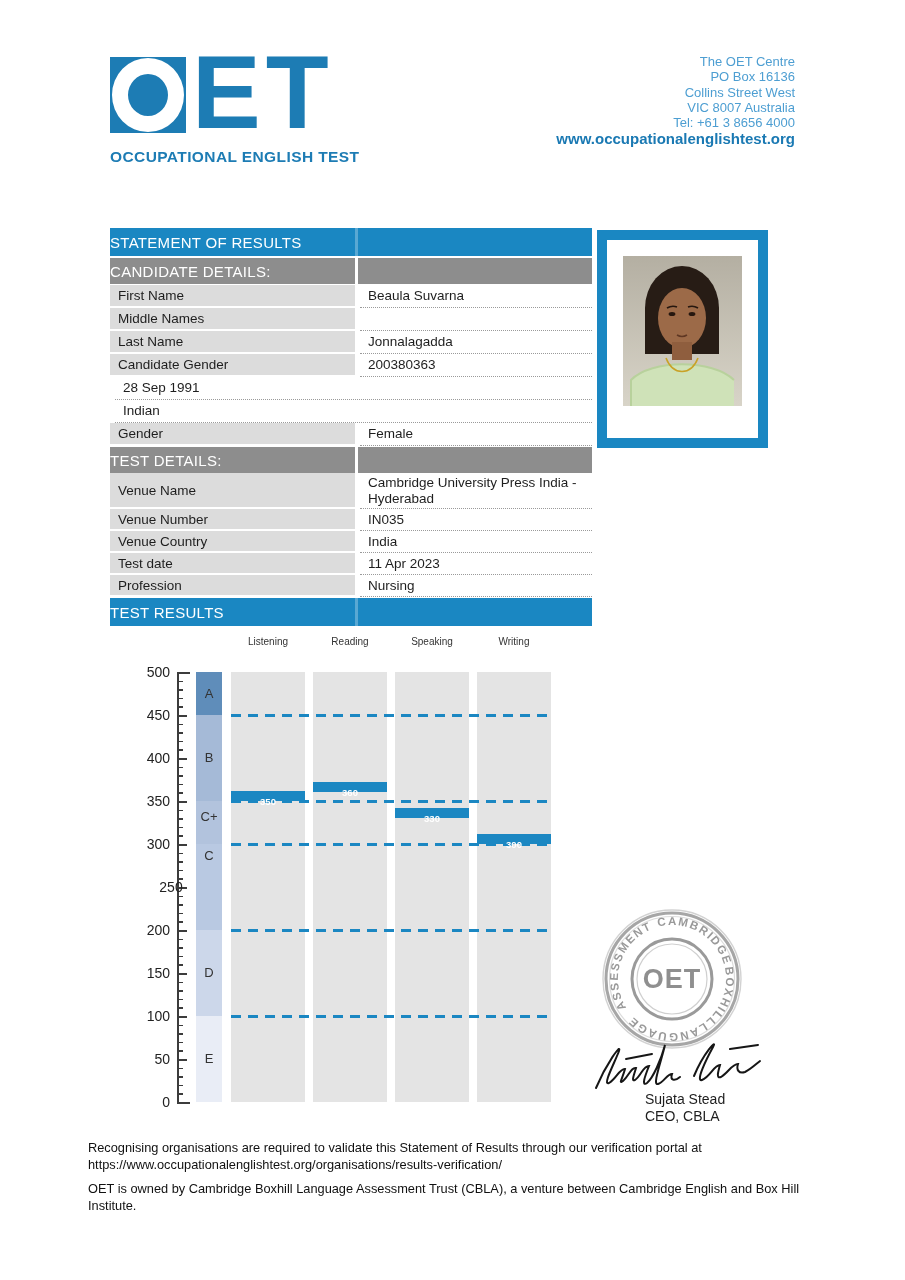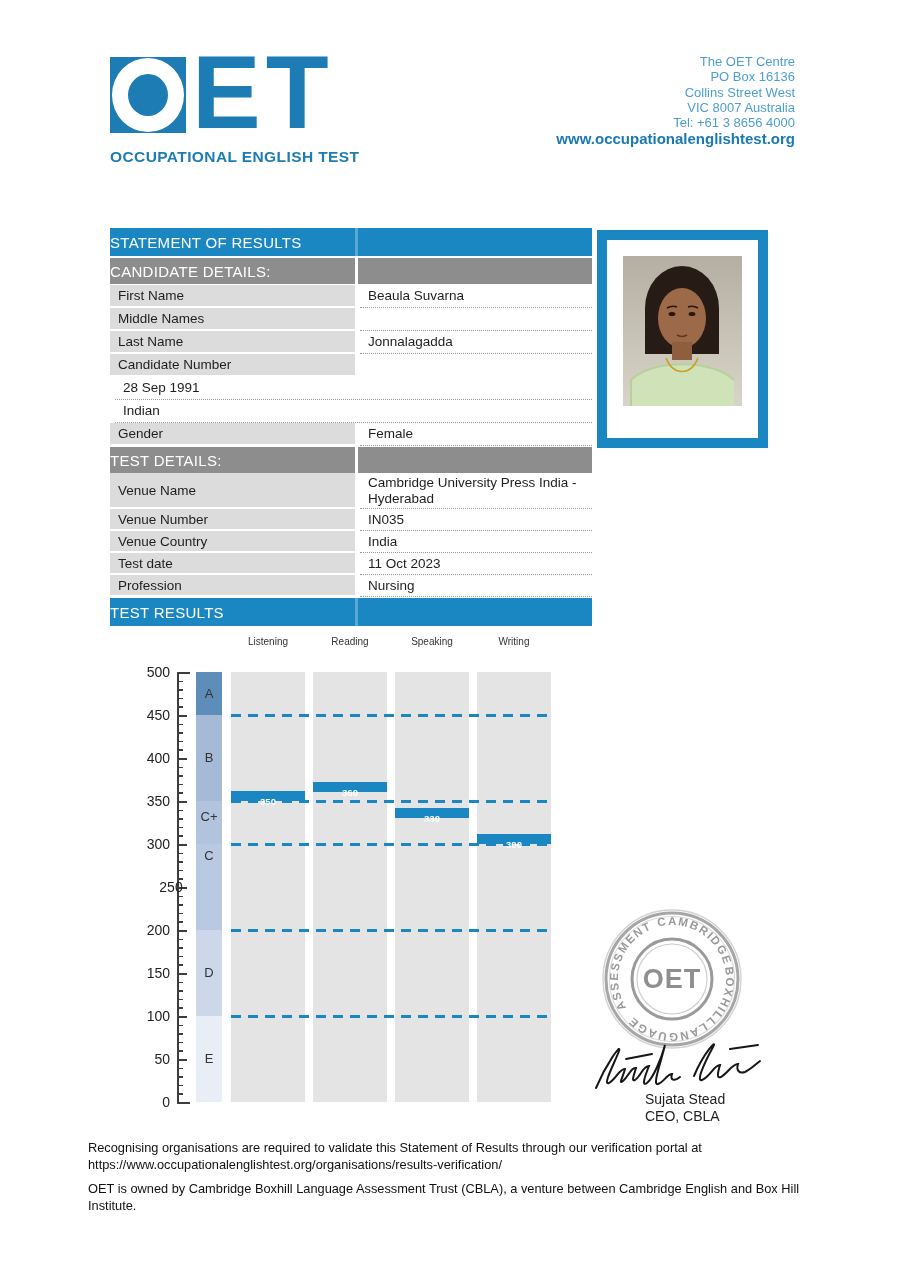--- a/index.html
+++ b/index.html
@@ -106,22 +106,23 @@
       <div class="lbl">Middle Names</div>
         <div class="gap"></div>
       <div class="val"></div>
       </div>
     <div class="row row-h">
       <div class="lbl">Last Name</div>
         <div class="gap"></div>
       <div class="val">Jonnalagadda</div>
       </div>
     <div class="row row-h">
-      <div class="lbl">Candidate Number</div>
-        <div class="gap"></div>
+      <div class="lbl">Candidate Gender</div>
+        <div class="gap"></div>
+      <div class="val">200380363</div>
       </div>
     <div class="row row-h">
         <div class="gap"></div>
       <div class="val">28 Sep 1991</div>
       </div>
     <div class="row row-h">
         <div class="gap"></div>
       <div class="val">Indian</div>
       </div>
     <div class="row row-h">
@@ -146,21 +147,21 @@
       <div class="val">IN035</div>
       </div>
     <div class="row row-h2">
       <div class="lbl">Venue Country</div>
         <div class="gap"></div>
       <div class="val">India</div>
       </div>
     <div class="row row-h2">
       <div class="lbl">Test date</div>
         <div class="gap"></div>
-      <div class="val">11 Oct 2023</div>
+      <div class="val">11 Apr 2023</div>
       </div>
     <div class="row row-h2">
       <div class="lbl">Profession</div>
         <div class="gap"></div>
       <div class="val">Nursing</div>
       </div>
 
     <div class="bar bar-blue m1">
       <span>TEST RESULTS</span>
         <i class="seam"></i>

